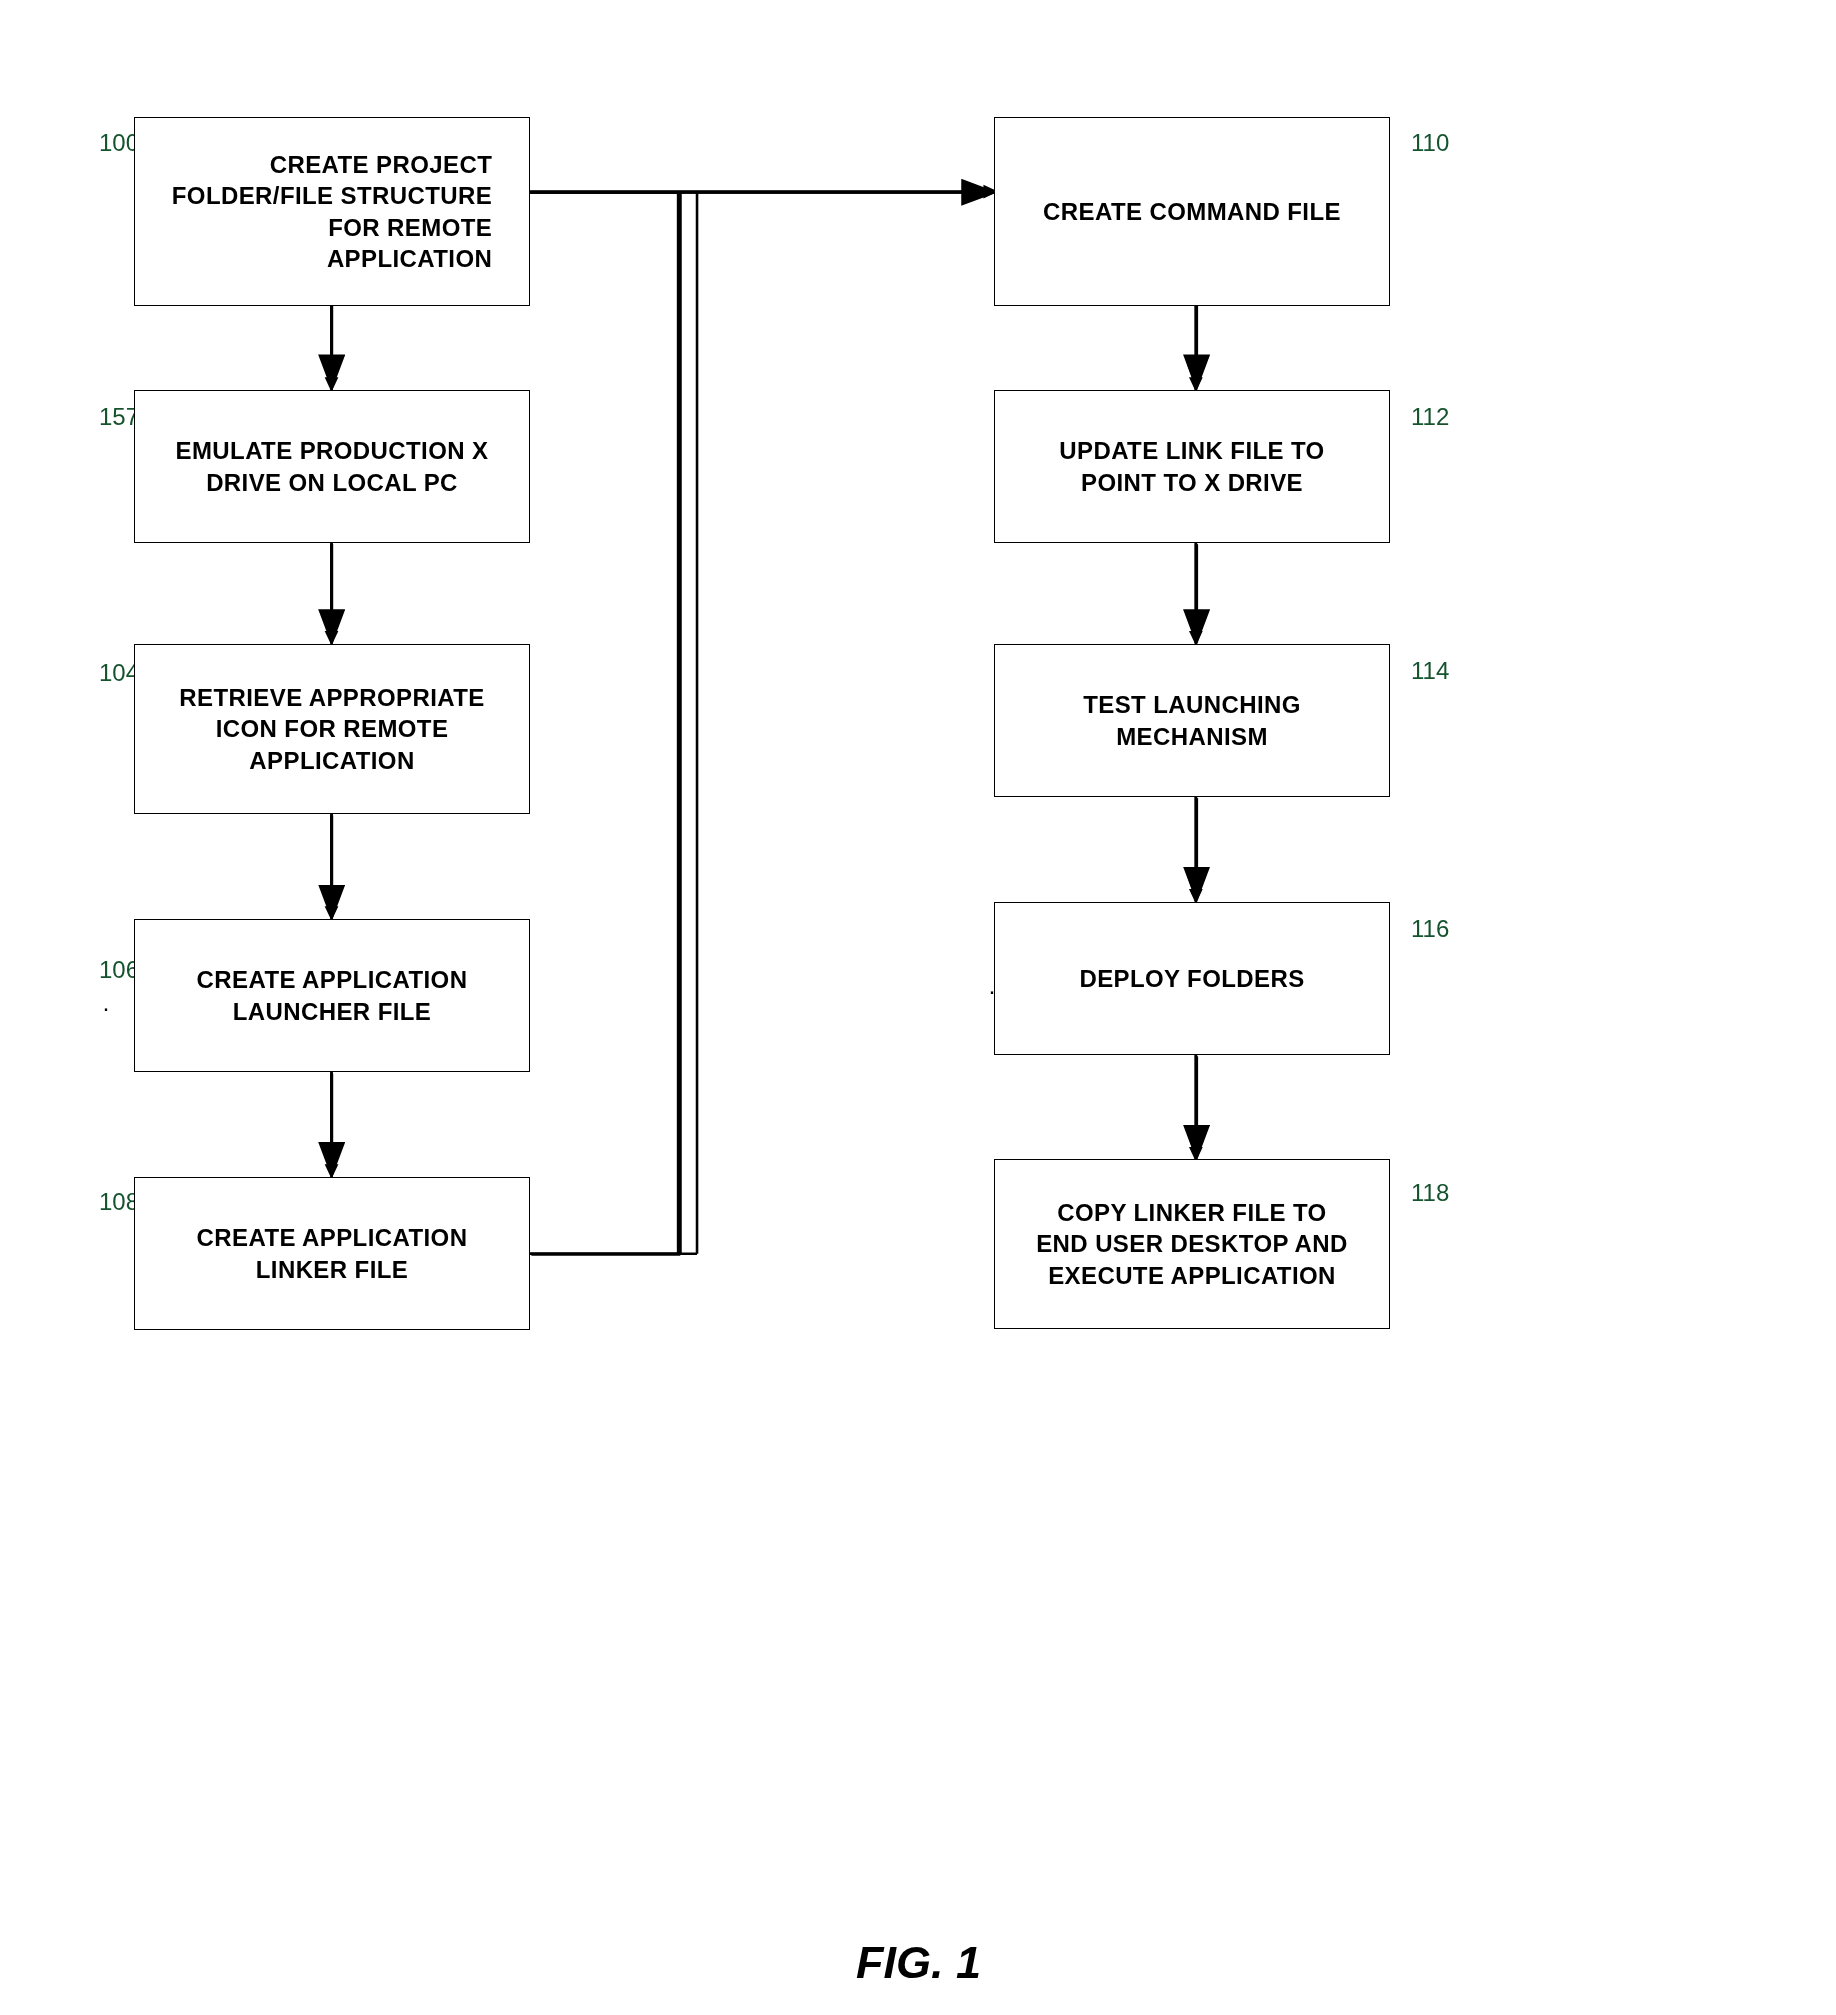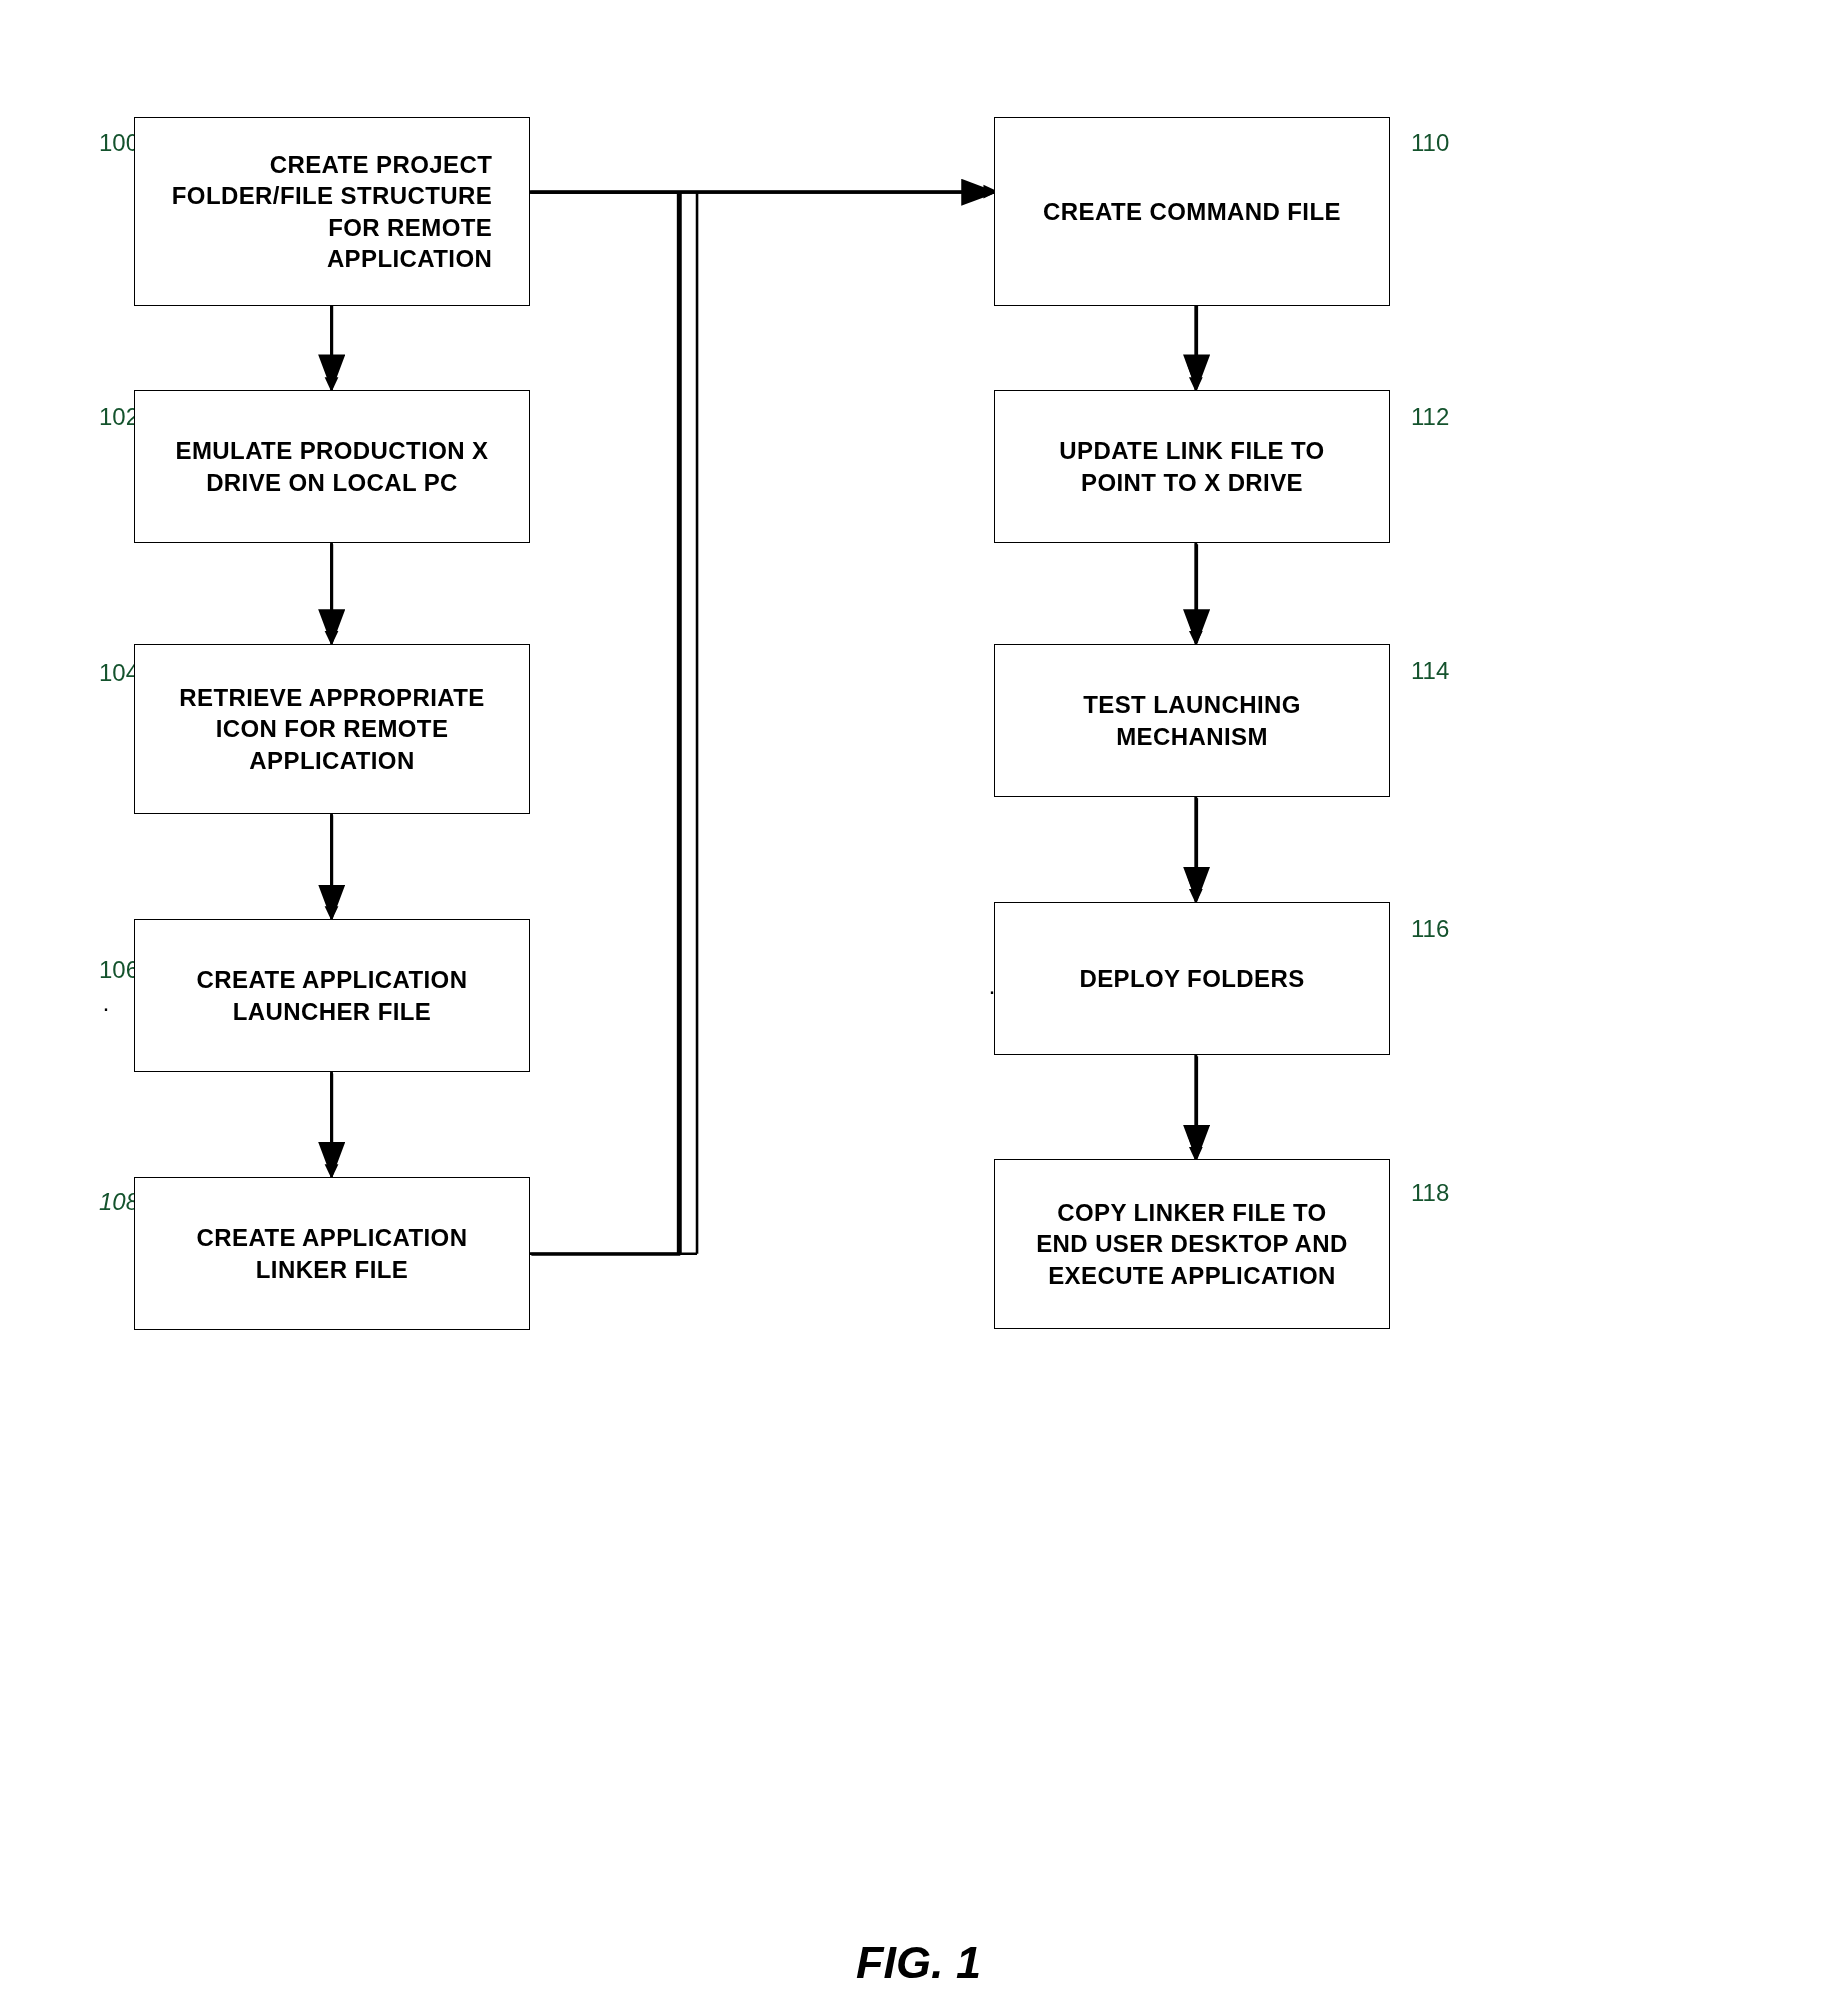--- a/index.html
+++ b/index.html
@@ -159,36 +159,36 @@
     <line x1="557" y1="1397" x2="730" y2="1397" stroke="#000" stroke-width="3.5"></line>
     <line x1="730" y1="1397" x2="730" y2="163" stroke="#000" stroke-width="3.5"></line>
 
   </svg>
 
   <div class="ref-label" style="left:47px; top:77px;">100</div>
   <div class="flow-box" style="left:82px; top:65px; width:396px; height:189px;text-align:right;">
     <span>CREATE PROJECT<br>FOLDER/FILE STRUCTURE<br>FOR REMOTE<br>APPLICATION</span>
   </div>
 
-  <div class="ref-label" style="left:47px; top:351px;">102</div>
+  <div class="ref-label" style="left:47px; top:351px;">157</div>
   <div class="flow-box" style="left:82px; top:338px; width:396px; height:153px;">
     <span>EMULATE PRODUCTION X<br>DRIVE ON LOCAL PC</span>
   </div>
 
   <div class="ref-label" style="left:47px; top:607px;">104</div>
   <div class="flow-box" style="left:82px; top:592px; width:396px; height:170px;">
     <span>RETRIEVE APPROPRIATE<br>ICON FOR REMOTE<br>APPLICATION</span>
   </div>
 
   <div class="ref-label" style="left:47px; top:880px;margin-top:24px;">106</div>
   <div class="flow-box" style="left:82px; top:867px; width:396px; height:153px;">
     <span>CREATE APPLICATION<br>LAUNCHER FILE</span>
   </div>
 
-  <div class="ref-label" style="left:47px; top:1136px;font-style:italic;">108</div>
+  <div class="ref-label" style="left:47px; top:1136px;">108</div>
   <div class="flow-box" style="left:82px; top:1125px; width:396px; height:153px;">
     <span>CREATE APPLICATION<br>LINKER FILE</span>
   </div>
 
   <div class="ref-label" style="left:1359px; top:77px;">110</div>
   <div class="flow-box" style="left:942px; top:65px; width:396px; height:189px;">
     <span>CREATE COMMAND FILE</span>
   </div>
 
   <div class="ref-label" style="left:1359px; top:351px;">112</div>

